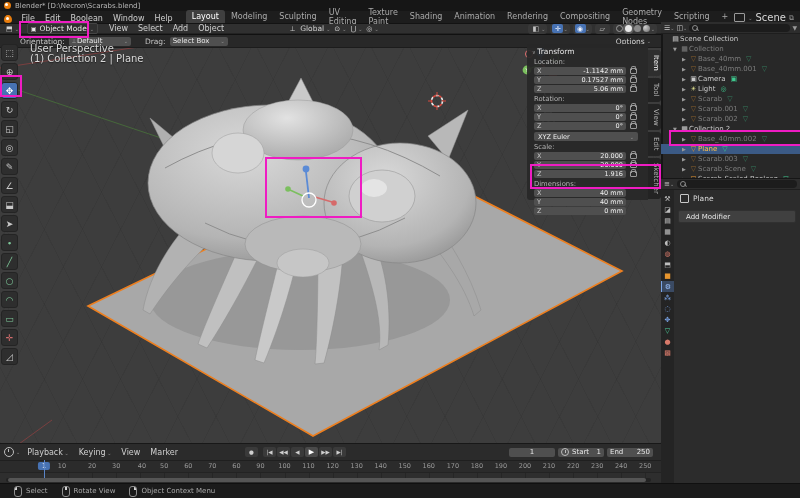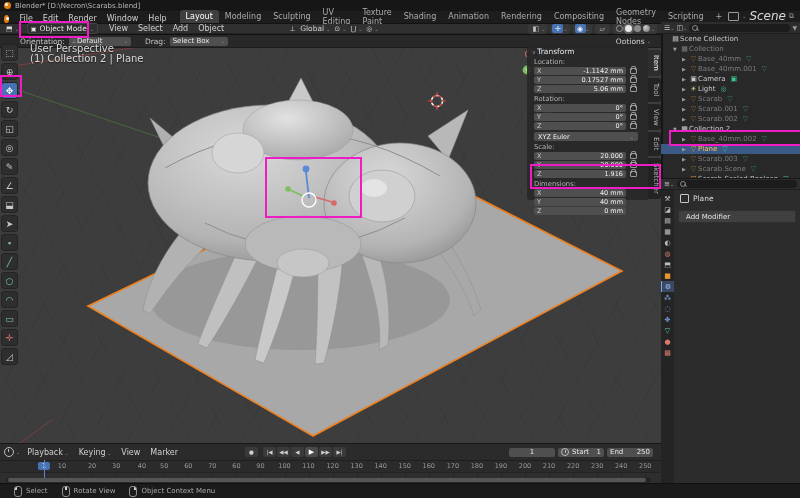--- a/index.html
+++ b/index.html
@@ -113,42 +113,42 @@
 <div class="abs" id="titlebar">
   <span class="logo"></span>
   <span class="title">Blender* [D:\Necron\Scarabs.blend]</span>
 </div>
 
 <div class="abs" id="topbar">
   <span class="blogo"></span>
   <span id="main-menus" style="display:flex;">
       <span class="menu-item">File</span>
       <span class="menu-item">Edit</span>
-      <span class="menu-item">Render</span>
+      <span class="menu-item">Boolean</span>
       <span class="menu-item">Window</span>
       <span class="menu-item">Help</span>
     </span>
   <span class="ws-tabs" id="ws-tabs">
       <span class="ws-tab active">Layout</span>
       <span class="ws-tab">Modeling</span>
       <span class="ws-tab">Sculpting</span>
       <span class="ws-tab">UV Editing</span>
       <span class="ws-tab">Texture Paint</span>
       <span class="ws-tab">Shading</span>
       <span class="ws-tab">Animation</span>
       <span class="ws-tab">Rendering</span>
       <span class="ws-tab">Compositing</span>
       <span class="ws-tab">Geometry Nodes</span>
       <span class="ws-tab">Scripting</span>
       <span class="ws-tab">+</span>
     </span>
   <span id="scene-select">
     <span class="sicon"></span>
     <span class="chev">⌄</span>
-    <span style="font-size:12px;color:#d8d8d8;font-style:italic;">Scene</span>
+    <span style="font-size:10px;color:#d8d8d8;">Scene</span>
     <span style="font-size:7px;color:#9a9a9a;">⧉</span>
   </span>
 </div>
 
 <div class="abs" id="vp-header">
   <span class="hdr-btn" style="margin-left:2px;">
     <span style="font-size:7px;">⬒</span>
       <span class="chev">⌄</span>
   </span>
   <span class="mode-box" style="margin-left:4px;">

